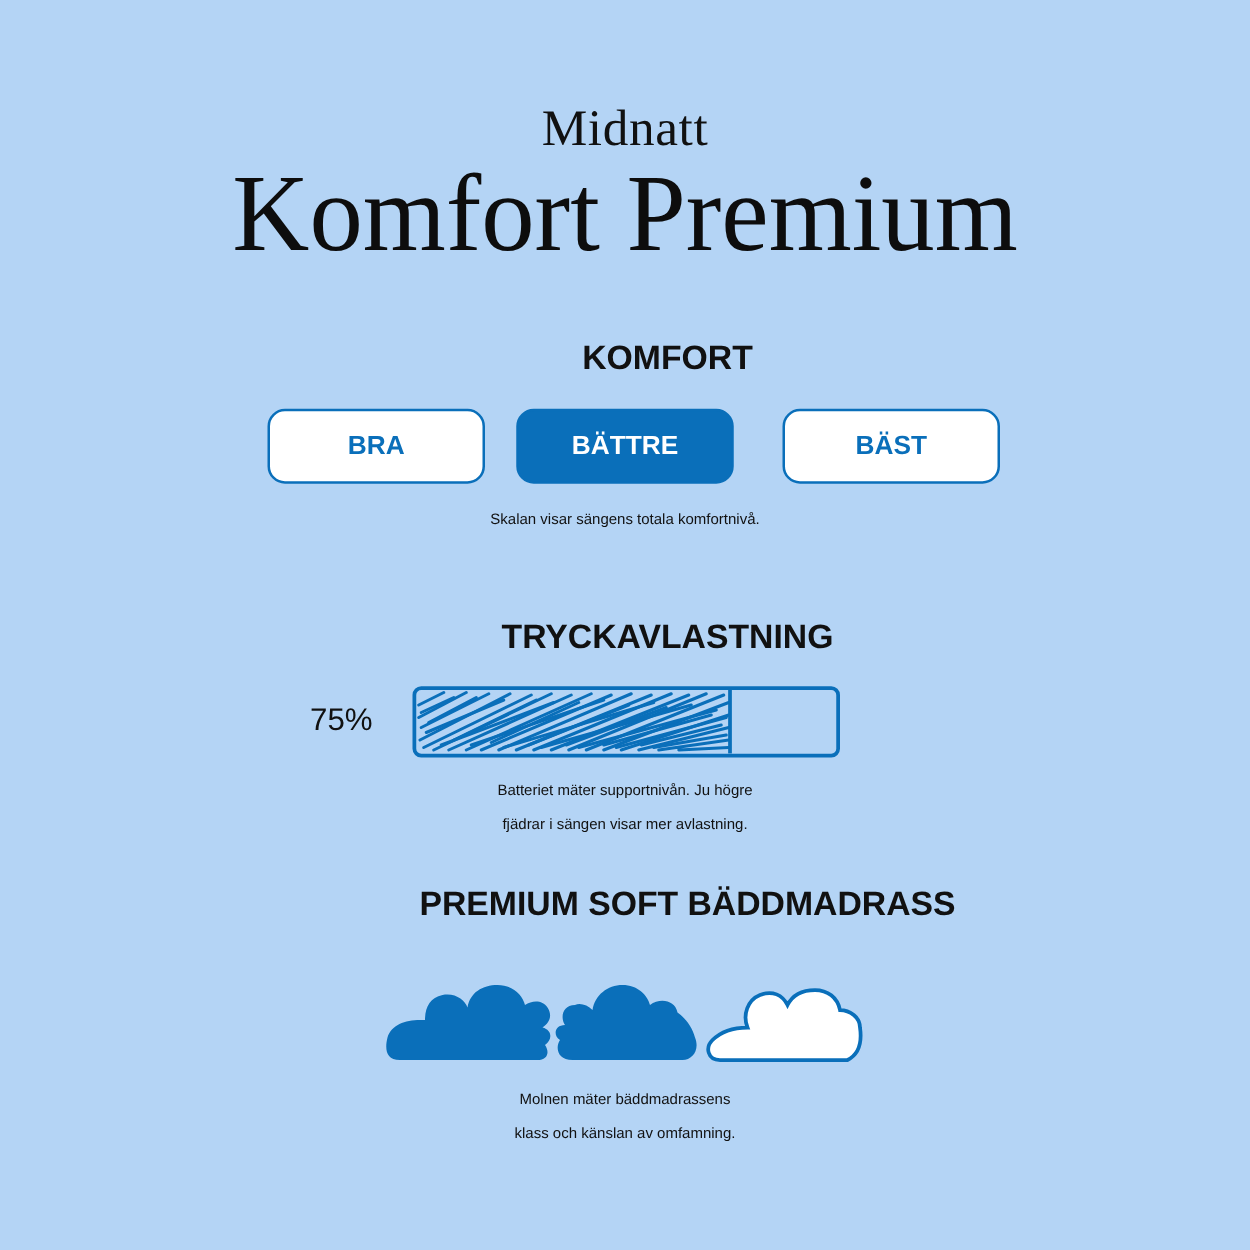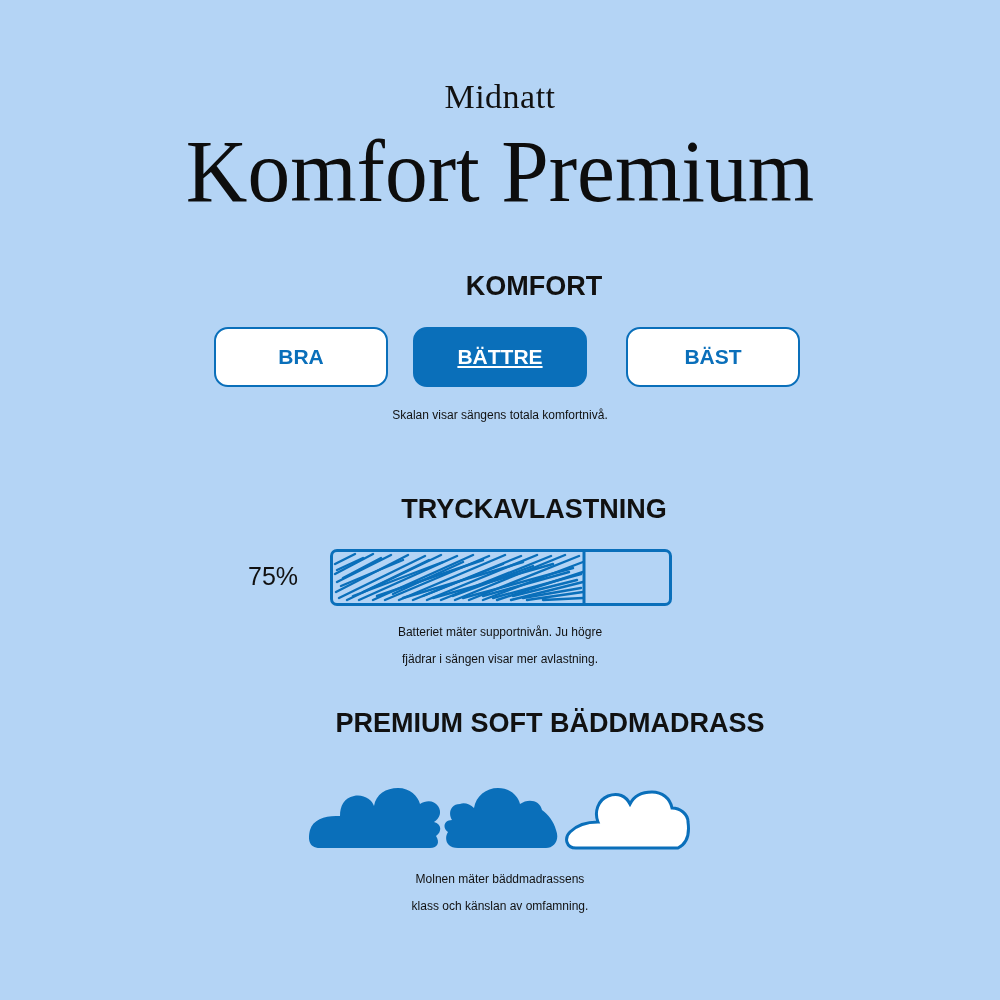--- a/index.html
+++ b/index.html
@@ -8,21 +8,21 @@
       background: #b4d4f5;
       position: relative;
       overflow: hidden;
       font-family: "Liberation Sans", sans-serif;
       color: #111;
     }
     .center { position: absolute; left: 0; width: 1000px; text-align: center; }
     .brand {
       top: 78px;
       font-family: "Liberation Serif", "DejaVu Serif", serif;
-      font-size: 34px;
+      font-size: 41px;
       letter-spacing: 0.5px;
       color: #111;
     }
     .title {
       top: 122px;
       font-family: "Liberation Serif", "DejaVu Serif", serif;
       font-size: 88px;
       line-height: 100px;
       color: #0d0d0d;
       transform: scaleX(0.97);
@@ -81,21 +81,21 @@
   </style>
 </head>
 <body>
 
 <div class="center brand">Midnatt</div>
 <div class="center title">Komfort Premium</div>
 
 <div class="center section-heading" id="komfort-heading">KOMFORT</div>
 <div class="btn-row">
   <div class="lvl-btn" style="left:0;">BRA</div>
-  <div class="lvl-btn active" style="left:199px;text-decoration:underline;">BÄTTRE</div>
+  <div class="lvl-btn active" style="left:199px;">BÄTTRE</div>
   <div class="lvl-btn" style="left:412px;">BÄST</div>
 </div>
 <div class="center caption" id="komfort-caption">Skalan visar sängens totala komfortnivå.</div>
 
 <div class="center section-heading" id="tryck-heading">TRYCKAVLASTNING</div>
 <div class="pct">75%</div>
 <div class="bar">
   <svg width="336" height="51" viewBox="0 0 336 51">
     <g stroke="#0a6fba" stroke-width="2.4" fill="none" stroke-linecap="round">
       <path d="M2 12 L22 2 M2 22 L40 2 M4 30 L58 3 M3 40 L75 3 M6 46 L92 4 M14 48 L108 3 M26 48 L124 4 M40 48 L140 3 M52 48 L156 4 M66 48 L172 3 M80 48 L188 4 M94 48 L204 3 M108 48 L218 4 M122 48 L232 3 M136 48 L246 4 M150 48 L250 10 M164 48 L250 20 M178 48 L250 30 M194 48 L250 40 M210 48 L250 46"></path>

